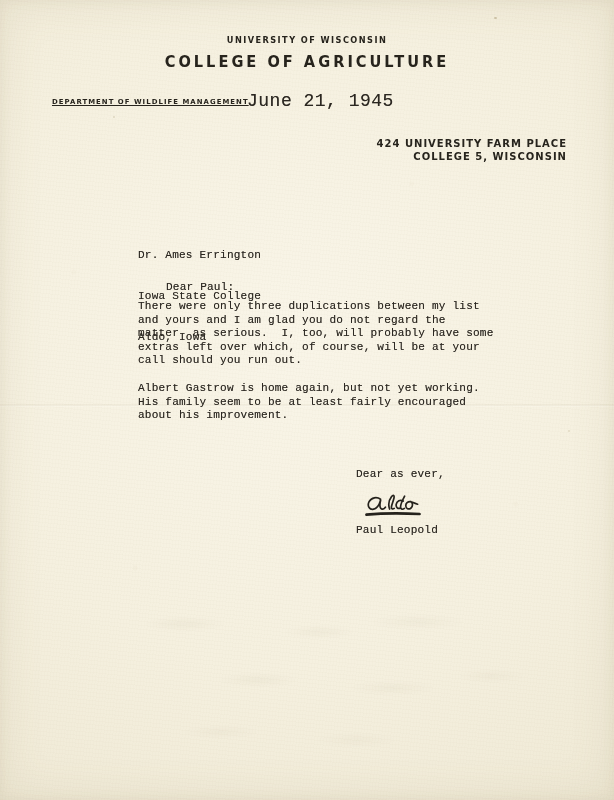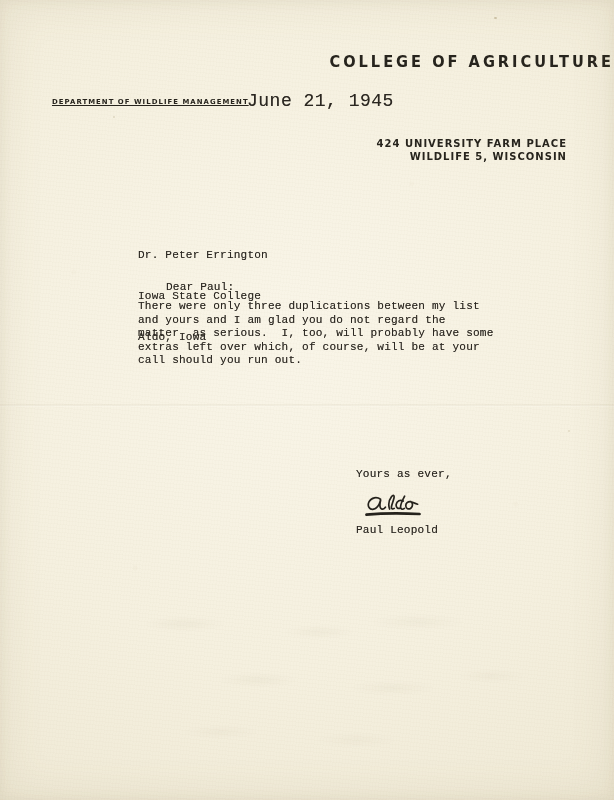--- a/index.html
+++ b/index.html
@@ -91,21 +91,21 @@
     position: absolute;
     left: 0; right: 0; top: 35px;
     text-align: center;
     font-size: 8.2px;
     letter-spacing: 1.45px;
     transform: scaleY(1.02);
   }
   #college-line {
     position: absolute;
     left: 0; right: 0; top: 53px;
-    text-align: right;
+    text-align: center;
     font-size: 14.6px;
     letter-spacing: 3.0px;
     transform: scaleY(1.04);
   }
   #dept-line {
     position: absolute;
     left: 52px; top: 98px;
     font-size: 6.9px;
     letter-spacing: 1.05px;
     text-decoration: underline;
@@ -171,49 +171,53 @@
 <div id="page">
 
   <div id="grain"></div>
   <div id="showthrough"></div>
   <div id="fold"></div>
 
   <div id="speck-a"></div>
   <div id="speck-b"></div>
   <div id="speck-c"></div>
 
+  <div id="university-line" class="lh-sans">UNIVERSITY OF WISCONSIN</div>
 
   <div id="college-line" class="lh-sans">COLLEGE OF AGRICULTURE</div>
 
   <div id="dept-line" class="lh-sans">DEPARTMENT OF WILDLIFE MANAGEMENT</div>
 
   <div id="addr-block" class="lh-sans">
     <div>424 UNIVERSITY FARM PLACE</div>
-    <div>WILDLIFE 5, WISCONSIN</div>
+    <div>COLLEGE 5, WISCONSIN</div>
   </div>
 
   <div id="date" class="tw">June 21, 1945</div>
 
   <div id="recipient" class="tw">
-    <div>Dr. Peter Errington</div>
+    <div>Dr. Ames Errington</div>
     <div>Iowa State College</div>
     <div>Aldo, Iowa</div>
   </div>
 
   <div id="salutation" class="tw">Dear Paul:</div>
 
   <div id="para-1" class="tw">There were only three duplications between my list
 and yours and I am glad you do not regard the
 matter  as serious.  I, too, will probably have some
 extras left over which, of course, will be at your
 call should you run out.</div>
 
-
-
-  <div id="closing" class="tw">Yours as ever,</div>
+  <div id="para-2" class="tw">Albert Gastrow is home again, but not yet working.
+His family seem to be at least fairly encouraged
+about his improvement.</div>
+
+
+  <div id="closing" class="tw">Dear as ever,</div>
 
   <div id="signature-mark">
     <svg viewBox="0 0 72 28" width="72" height="28" aria-hidden="true">
       <g fill="none" stroke="#25221c" stroke-width="1.7" stroke-linecap="round" stroke-linejoin="round">
 
         <path d="M17.5 7.2 C14.0 4.6, 8.4 5.3, 6.1 9.6 C4.0 13.6, 6.3 17.6, 9.8 17.3 C13.4 17.0, 16.3 12.8, 17.6 8.2 C16.6 12.4, 16.4 16.0, 18.6 17.0 C20.0 17.6, 21.4 16.6, 22.4 15.2"></path>
 
         <path d="M26.6 17.0 C25.2 13.0, 26.0 8.0, 28.6 4.6 C30.2 2.6, 31.5 3.2, 31.0 5.8 C30.4 9.0, 28.6 12.6, 28.4 15.0 C28.3 16.9, 29.6 17.6, 31.2 16.4"></path>
 
         <path d="M41.6 4.2 C39.4 8.4, 37.2 12.6, 37.6 15.4 C37.9 17.4, 39.6 17.8, 41.4 16.4

